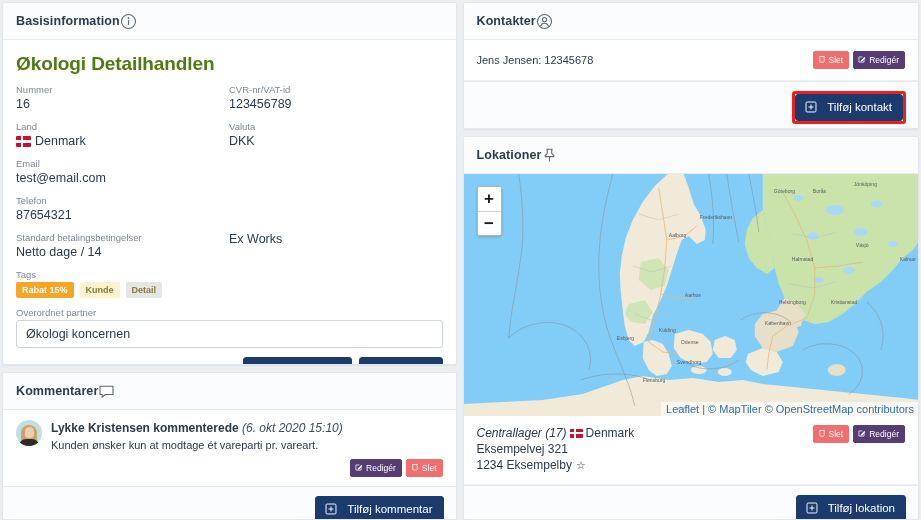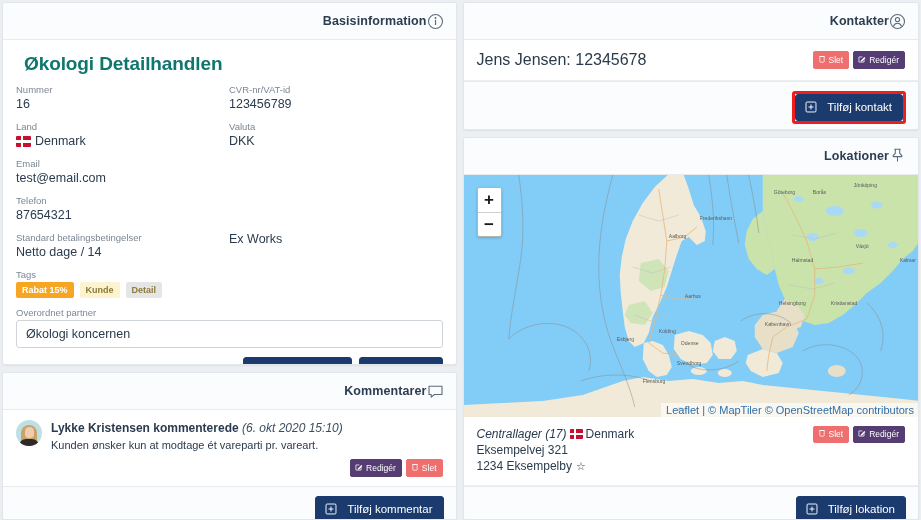--- a/index.html
+++ b/index.html
@@ -25,21 +25,21 @@
   .card {
     background: #ffffff;
     border: 1px solid #e3e6ea;
     border-radius: 3px;
     box-shadow: 0 1px 2px rgba(0,0,0,0.06);
     overflow: hidden;
   }
   .card-head {
     display: flex;
     align-items: center;
-    justify-content: flex-end;
+    justify-content: flex-start;
     padding: 9px 12px 9px 13px;
     background: #fbfcfd;
     border-bottom: 1px solid #e8ebee;
     height: 37px;
   }
   .card-title {
     font-size: 12.5px;
     font-weight: bold;
     color: #2b3d50;
     letter-spacing: .1px;
@@ -52,22 +52,22 @@
     border-top: 1px solid #e8ebee;
     padding: 9px 12px;
     display: flex;
     justify-content: flex-end;
     align-items: center;
   }
 
   h1.entity-name {
     font-size: 19px;
     font-weight: bold;
-    margin: 2px 0 9px 8px;
-    color: #0f766e;
+    margin: 2px 0 9px 0;
+    color: #4d7c0f;
     letter-spacing: -.1px;
   }
 
   .field-grid {
     display: grid;
     grid-template-columns: 213px 1fr;
     row-gap: 9px;
     column-gap: 0px;
   }
   .field-label {
@@ -165,21 +165,21 @@
   .btn-edit { background: #553c72; border-color: #553c72; }
   .mini-actions { display: flex; gap: 4px; align-items: center; }
 
   
   .list-row {
     display: flex; align-items: center; justify-content: space-between;
     padding: 11px 13px;
     border-bottom: 1px solid #eceff1;
     background: #fff;
   }
-  .list-row .rtext { font-size: 16px; color: #2a3b4d; }
+  .list-row .rtext { font-size: 11px; color: #2a3b4d; }
 
   
   .hl-ring {
     display: inline-block;
     border: 3px solid #ef1d1d;
     border-radius: 3px;
     padding: 0;
     line-height: 0;
   }
 

